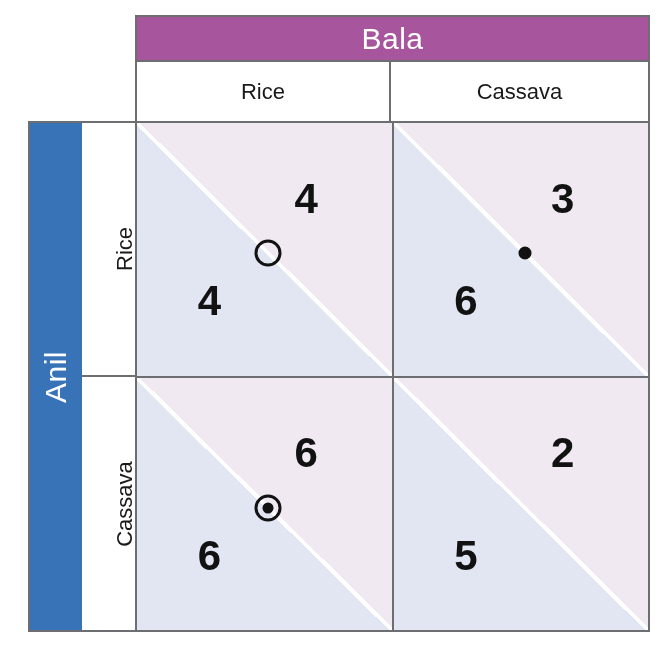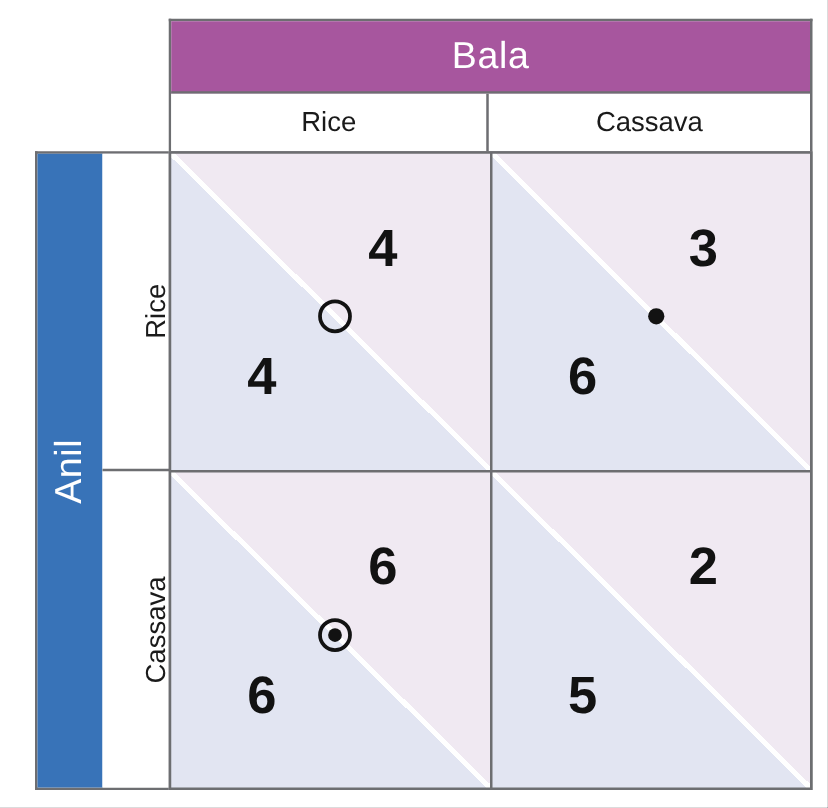--- a/index.html
+++ b/index.html
@@ -26,21 +26,21 @@
   
   .col-header-block {
     position: absolute;
     left: 135px; top: 15px;
     width: 515px; height: 106px;
     border: 2px solid var(--border);
     border-bottom: none;
     display: flex; flex-direction: column;
   }
   .col-player-bar {
-    height: 58px;
+    height: 45px;
     background: var(--purple);
     border-bottom: 2px solid var(--border);
     display: flex; align-items: center; justify-content: center;
     color: #ffffff;
     font-size: 30px;
     letter-spacing: 0.5px;
   }
   .col-strategy-row {
     flex: 1;
     display: flex;

